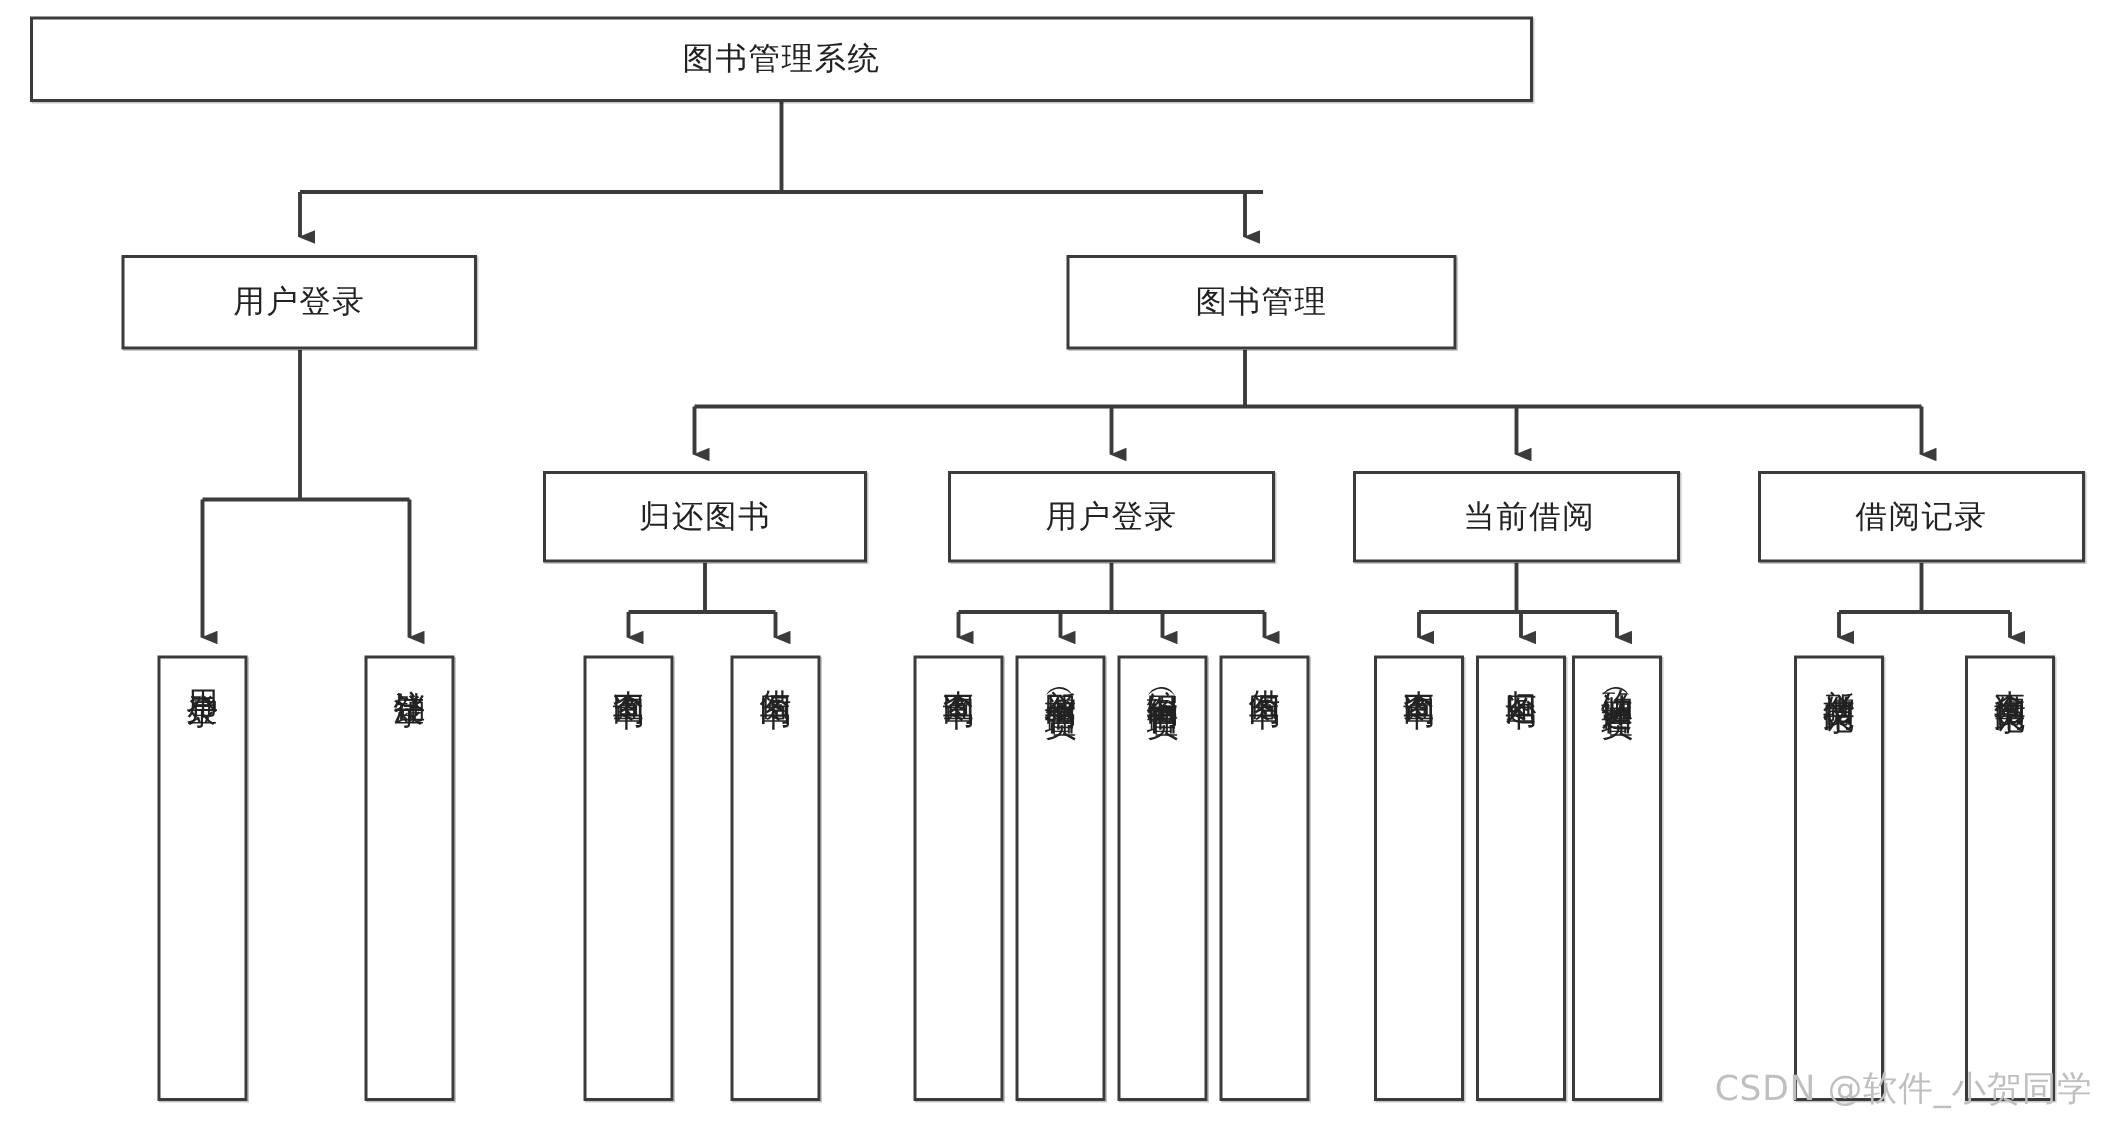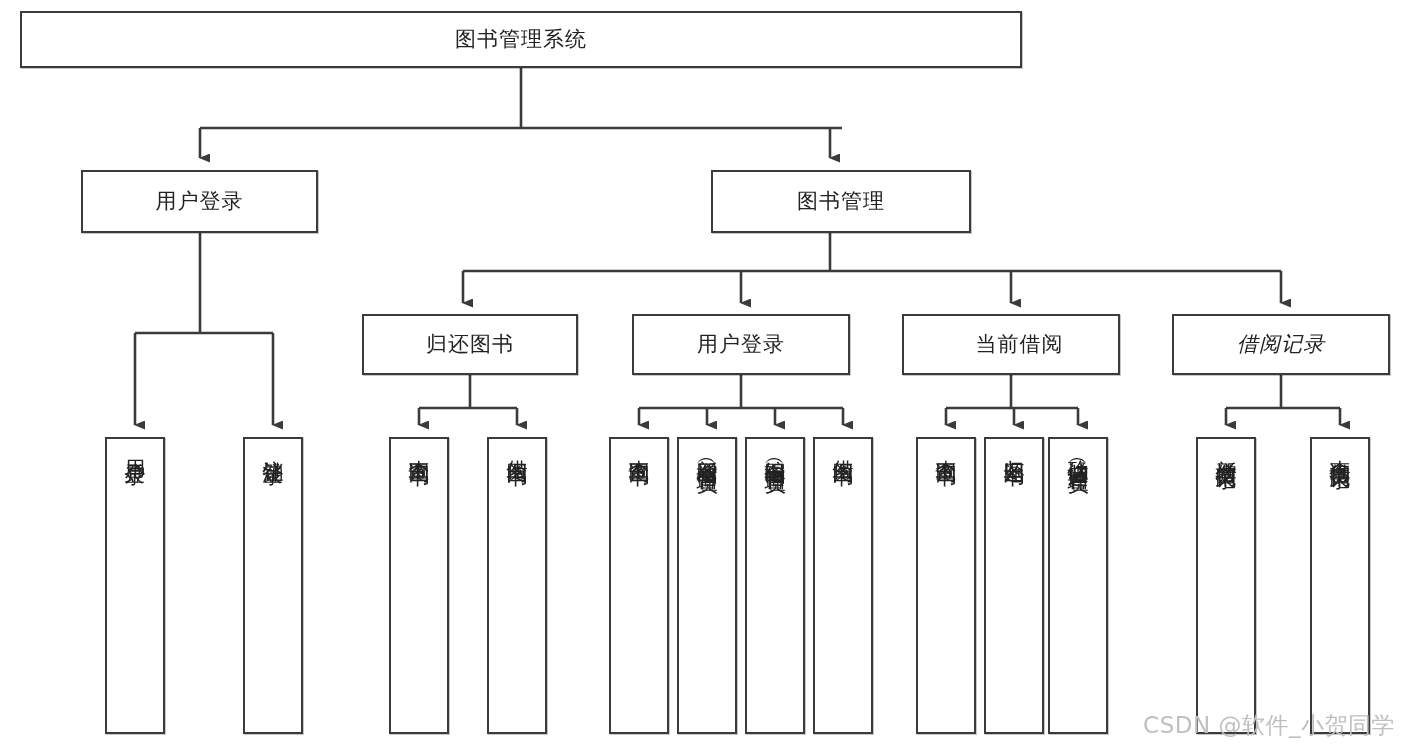--- a/index.html
+++ b/index.html
@@ -140,21 +140,21 @@
 
   <div class="node-box" style="left: 362px; top: 314px; width: 216px; height: 61px;">
     <span class="node-label-h">归还图书</span>
   </div>
   <div class="node-box" style="left: 632px; top: 314px; width: 218px; height: 61px;">
     <span class="node-label-h">用户登录</span>
   </div>
   <div class="node-box" style="left: 902px; top: 314px; width: 218px; height: 61px; padding-left: 17px;">
     <span class="node-label-h">当前借阅</span>
   </div>
-  <div class="node-box" style="left: 1172px; top: 314px; width: 218px; height: 61px; font-style: italic;">
+  <div class="node-box" style="left: 1172px; top: 314px; width: 218px; height: 61px;">
     <span class="node-label-h">借阅记录</span>
   </div>
 
   <div class="node-box leaf" style="left: 105px; top: 437px; width: 60px; height: 297px;">
     <span class="node-label-v">用户登录</span>
   </div>
   <div class="node-box leaf" style="left: 243px; top: 437px; width: 60px; height: 297px;">
     <span class="node-label-v">注销登录</span>
   </div>
   <div class="node-box leaf" style="left: 389px; top: 437px; width: 60px; height: 297px;">

